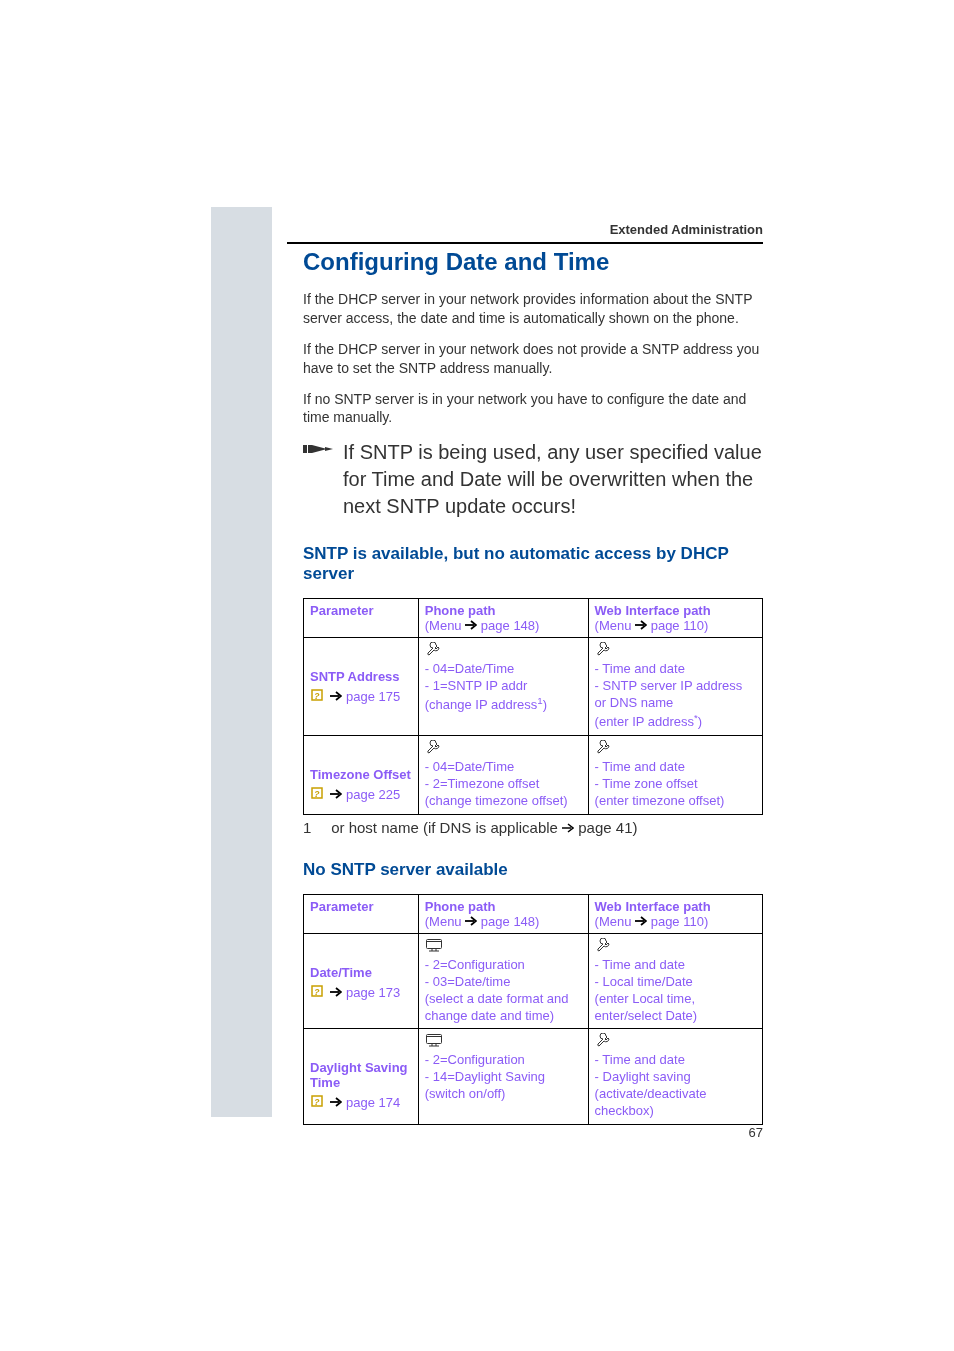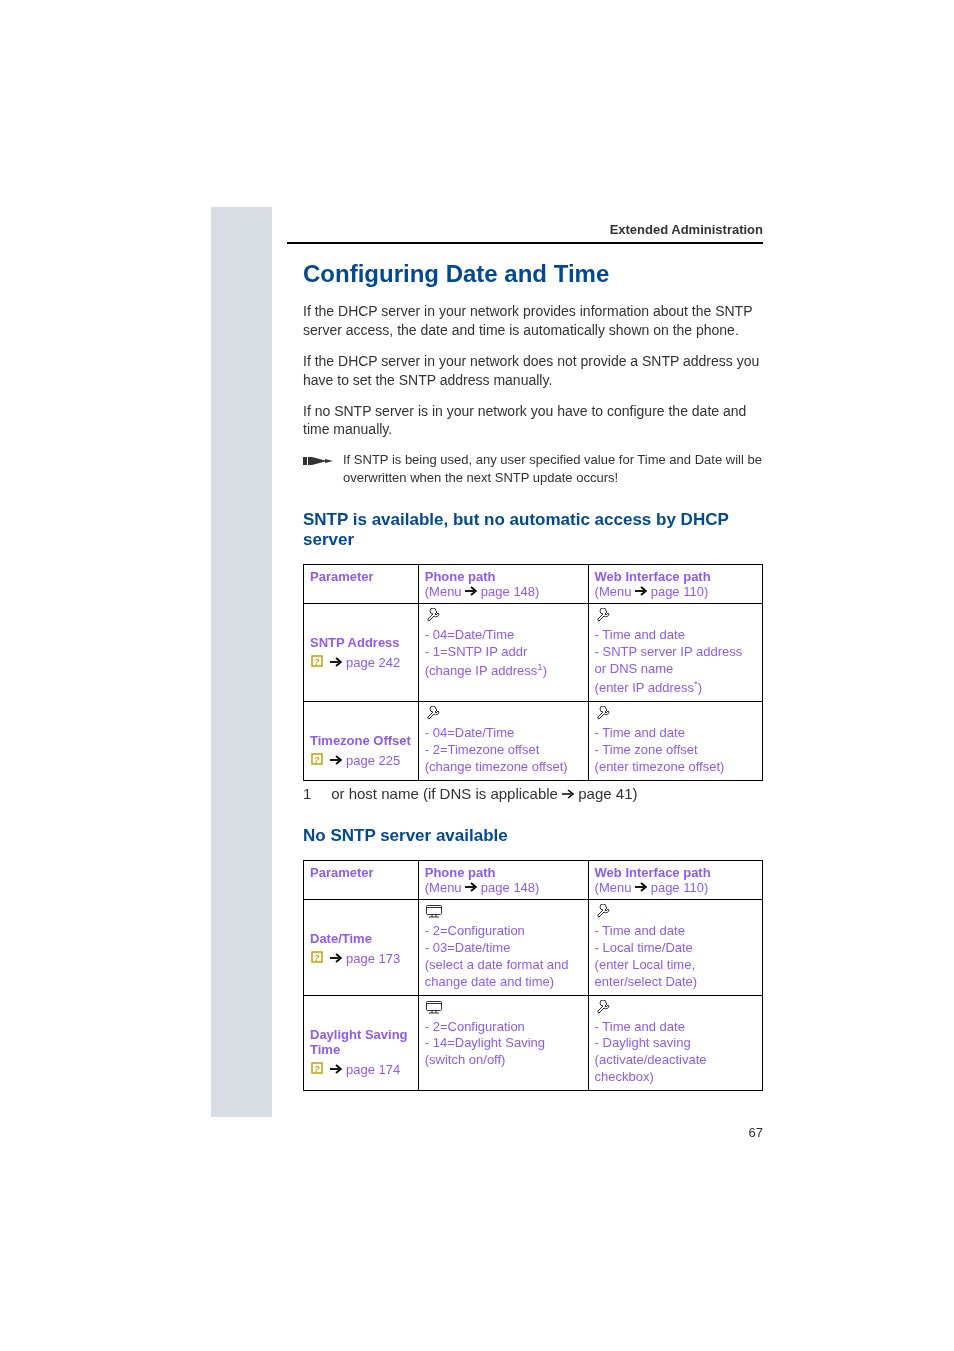--- a/index.html
+++ b/index.html
@@ -38,21 +38,21 @@
     top: 222px;
     width: 476px;
     text-align: right;
     font-size: 13px;
     font-weight: bold;
     color: #333;
   }
   .content {
     position: absolute;
     left: 303px;
-    top: 260px;
+    top: 248px;
     width: 460px;
   }
   h1.section-title {
     font-family: "Arial Narrow", Arial, sans-serif;
     font-stretch: condensed;
     font-size: 24px;
     color: #004a95;
     margin: 0 0 14px 0;
     font-weight: bold;
   }
@@ -73,21 +73,21 @@
   .note-row {
     display: flex;
     align-items: flex-start;
     margin: 10px 0 14px 0;
   }
   .note-icon {
     flex: 0 0 34px;
     margin-right: 6px;
   }
   .note-text {
-    font-size: 13px;
+    font-size: 20px;
     color: #333;
     line-height: 1.35;
   }
   table.param-table {
     border-collapse: collapse;
     width: 100%;
     font-size: 13px;
     color: #8b5cf6;
   }
   table.param-table th, table.param-table td {
@@ -217,21 +217,21 @@
           <tr>
             <td><span class="param-name">SNTP Address</span><span class="page-ref">
                 <span class="tiny-icon"><svg width="16" height="14" viewBox="0 0 16 14">
                     <rect x="2" y="2" width="10" height="10" fill="none" stroke="#c9a000" stroke-width="1.5"></rect>
                     <text x="4" y="11" font-size="9" font-weight="bold" font-style="italic" fill="#c9a000">?</text>
                   </svg></span>
                 <span class="arrow"><svg width="12" height="10" viewBox="0 0 12 10">
                     <line x1="0" y1="5" x2="9" y2="5" stroke="#000" stroke-width="1.8"></line>
                     <path d="M6 1 L11 5 L6 9" fill="none" stroke="#000" stroke-width="1.8"></path>
                   </svg></span>
-                <span>page 242</span>
+                <span>page 175</span>
               </span></td>
             <td>
               <span class="icon-row tiny-icon"><svg width="16" height="14" viewBox="0 0 16 14">
                   <path d="M3 11 L8 6 A3 3 0 1 1 11 3 L12 4 L10 6 L11 7 L13 5 L14 6 A3 3 0 0 1 9 8 L4 13 A1.4 1.4 0 0 1 3 11 Z" fill="none" stroke="#333" stroke-width="1"></path>
                 </svg></span>
               <div class="cell-lines">
                 <div>- 04=Date/Time</div>
                 <div>- 1=SNTP IP addr</div>
                 <div>(change IP address<sup>1</sup>)</div>
               </div>

